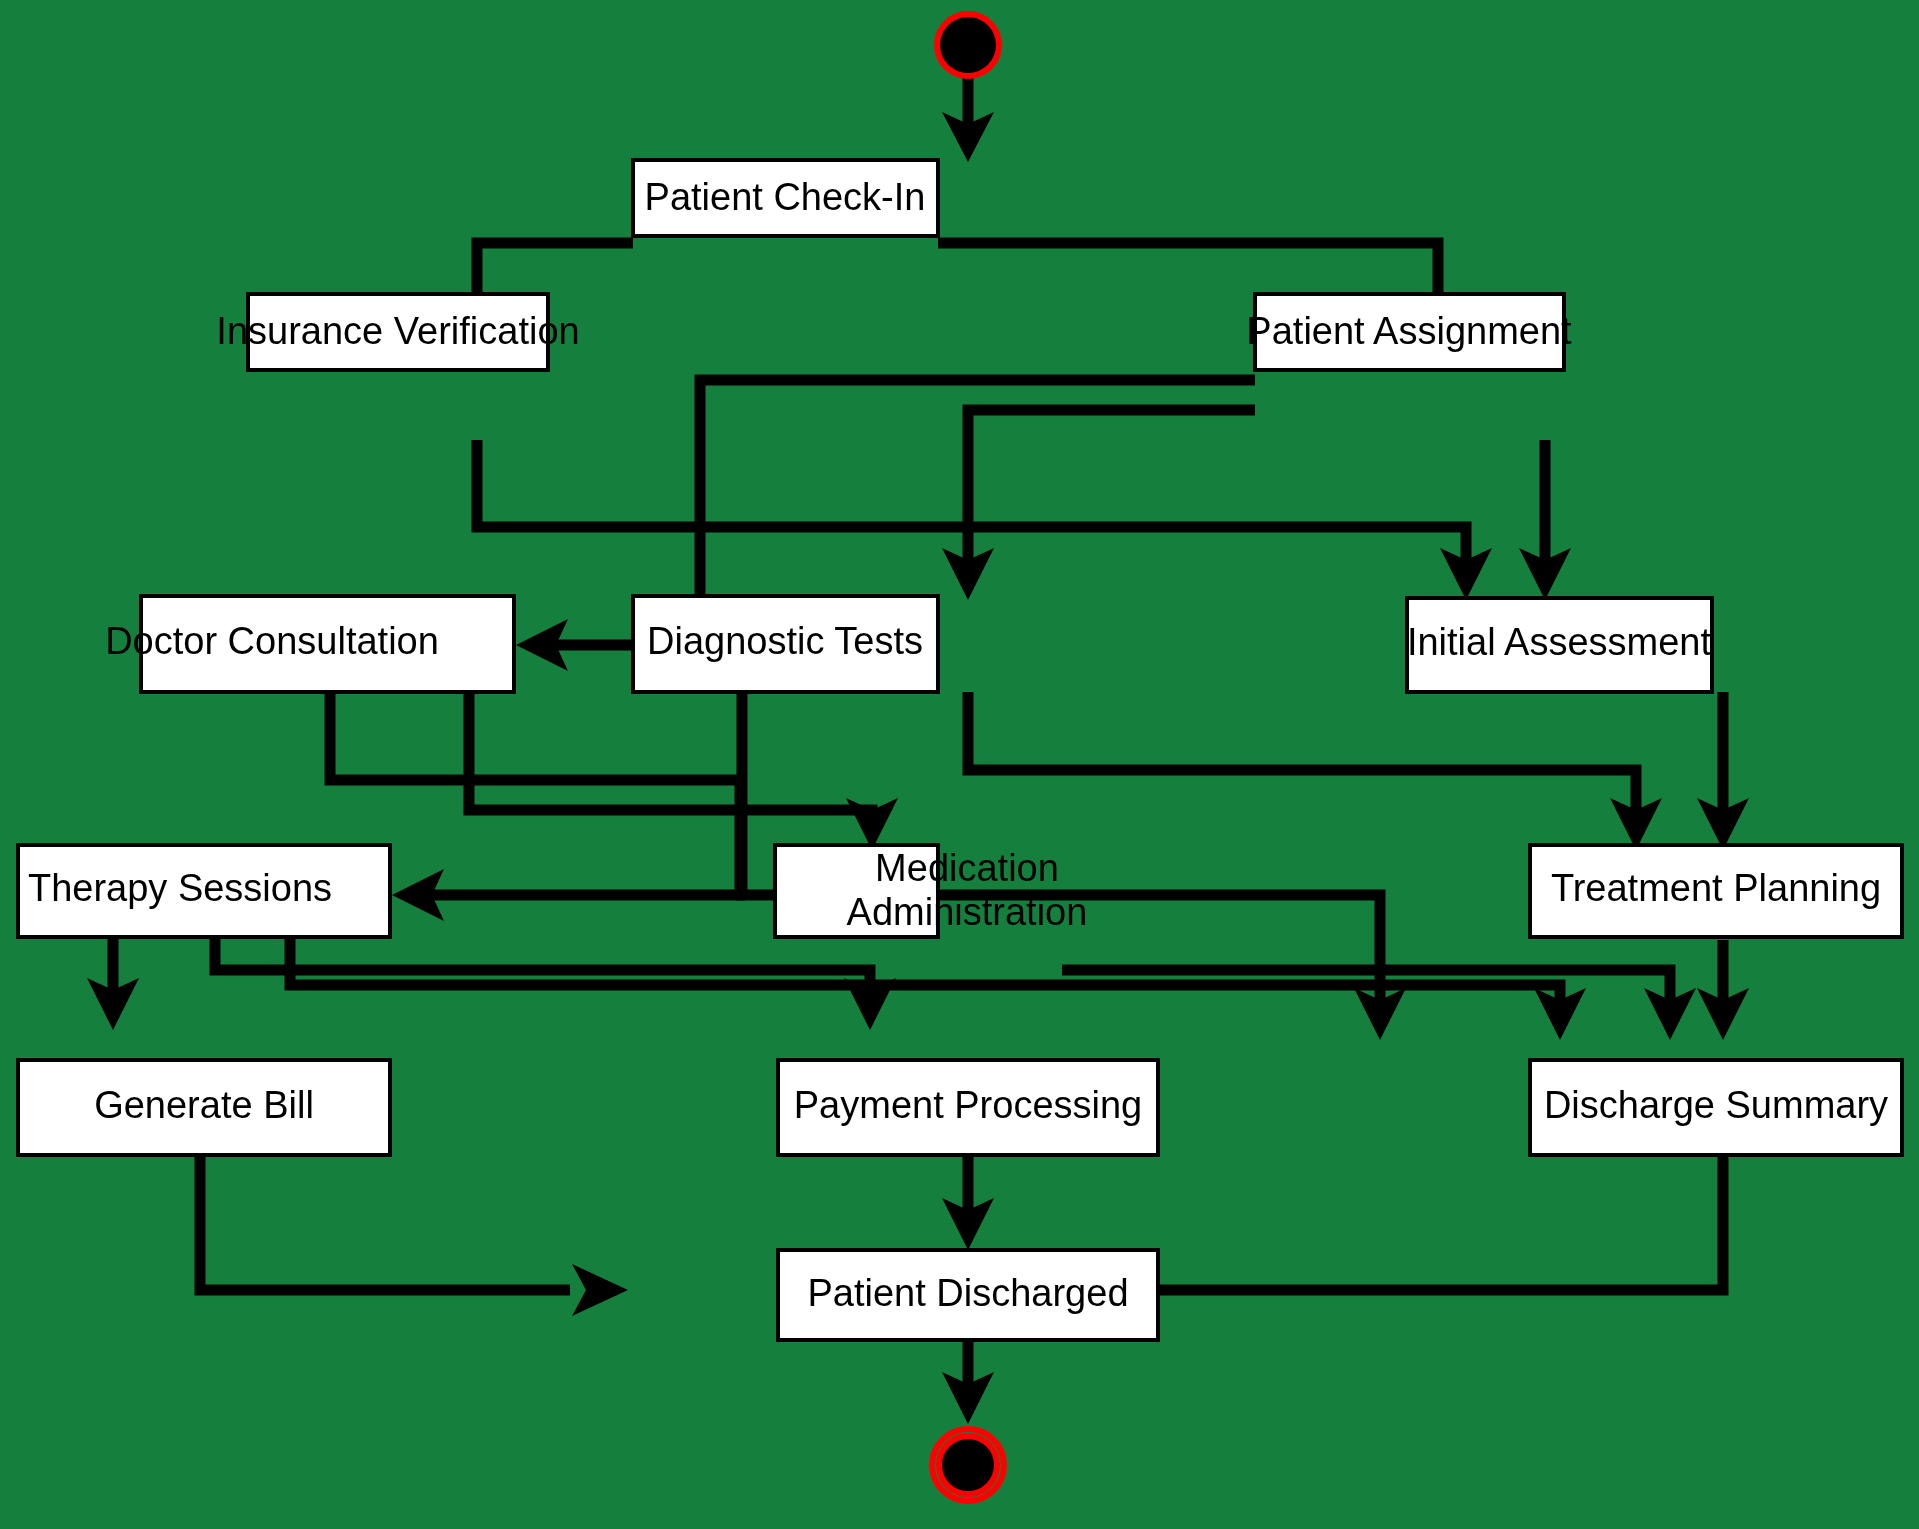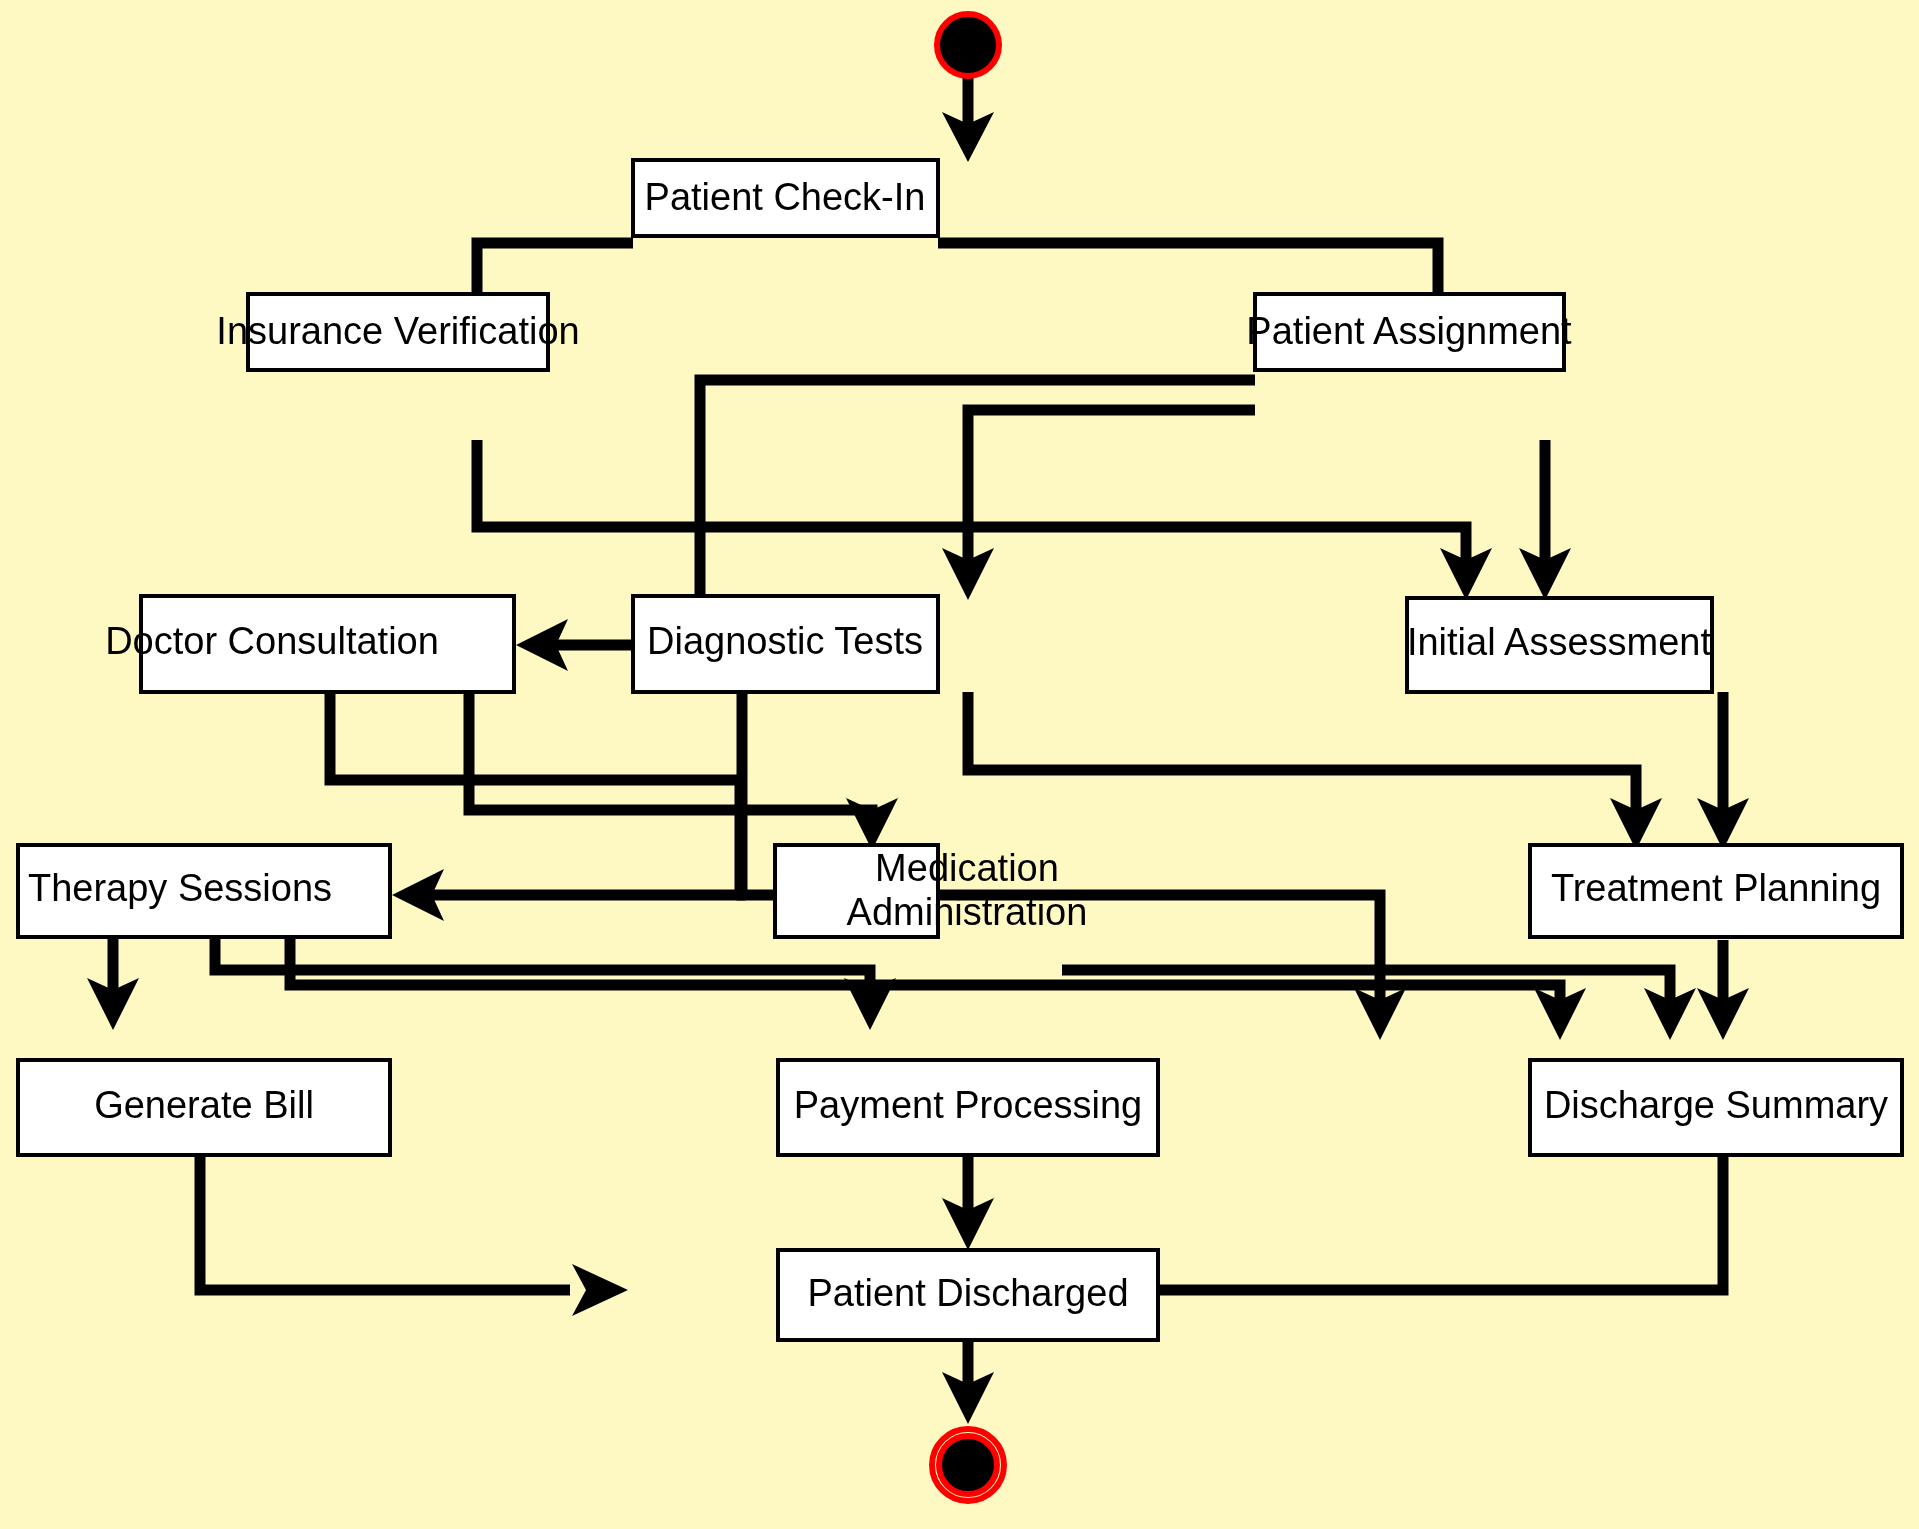--- a/index.html
+++ b/index.html
@@ -10,21 +10,21 @@
   body {
     width: 1919px;
     height: 1529px;
     font-family: "Liberation Sans", sans-serif;
     overflow: hidden;
   }
   #diagram-root {
     position: relative;
     width: 1919px;
     height: 1529px;
-    background: #fef9c3;
+    background: #15803d;
   }
   svg#flow {
     display: block;
     width: 1919px;
     height: 1529px;
   }
   .edge-line {
     stroke: #000000;
     stroke-width: 11;
     fill: none;

